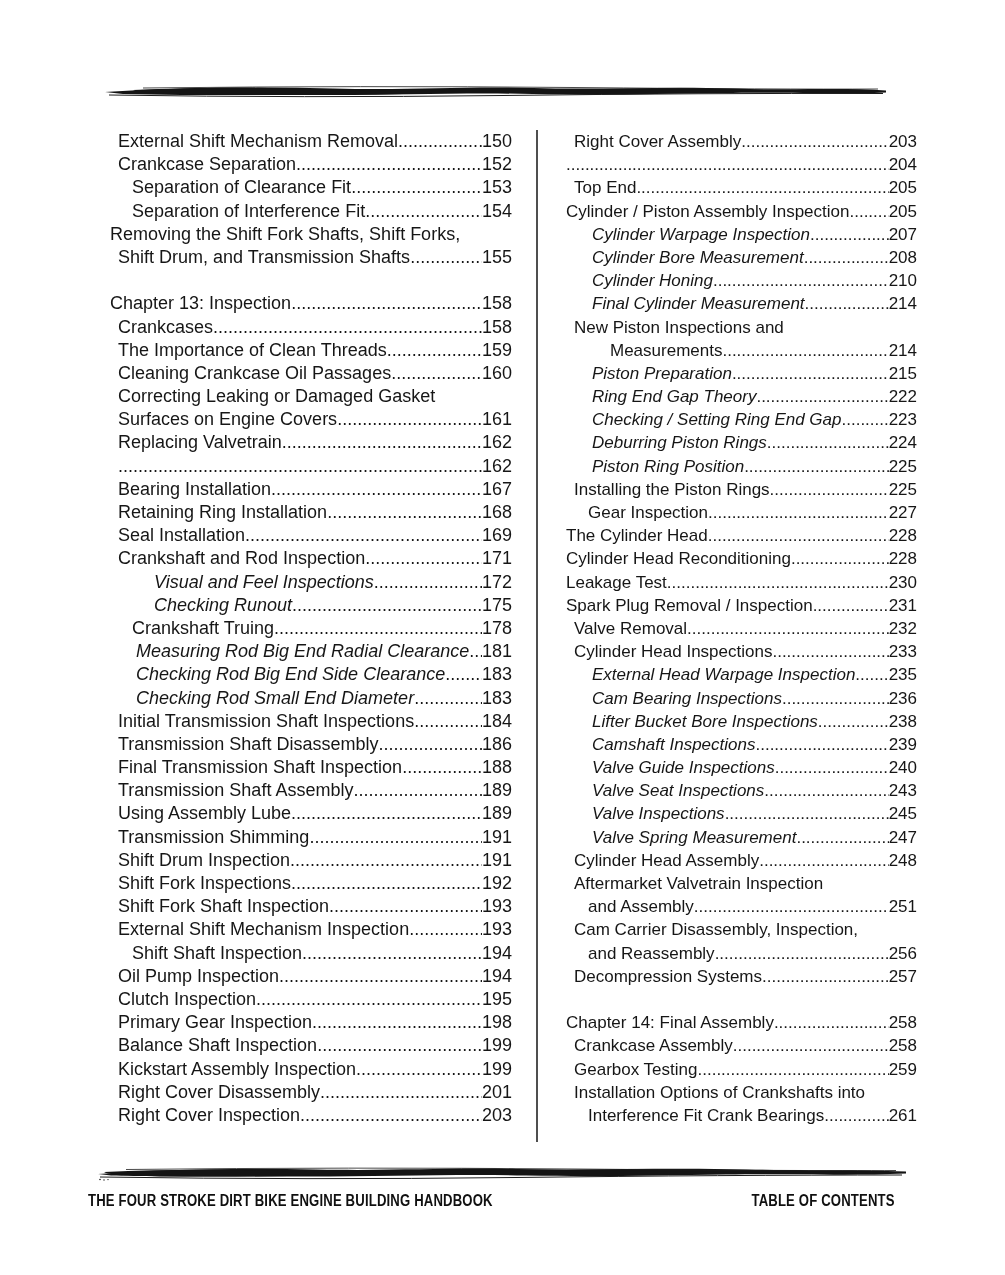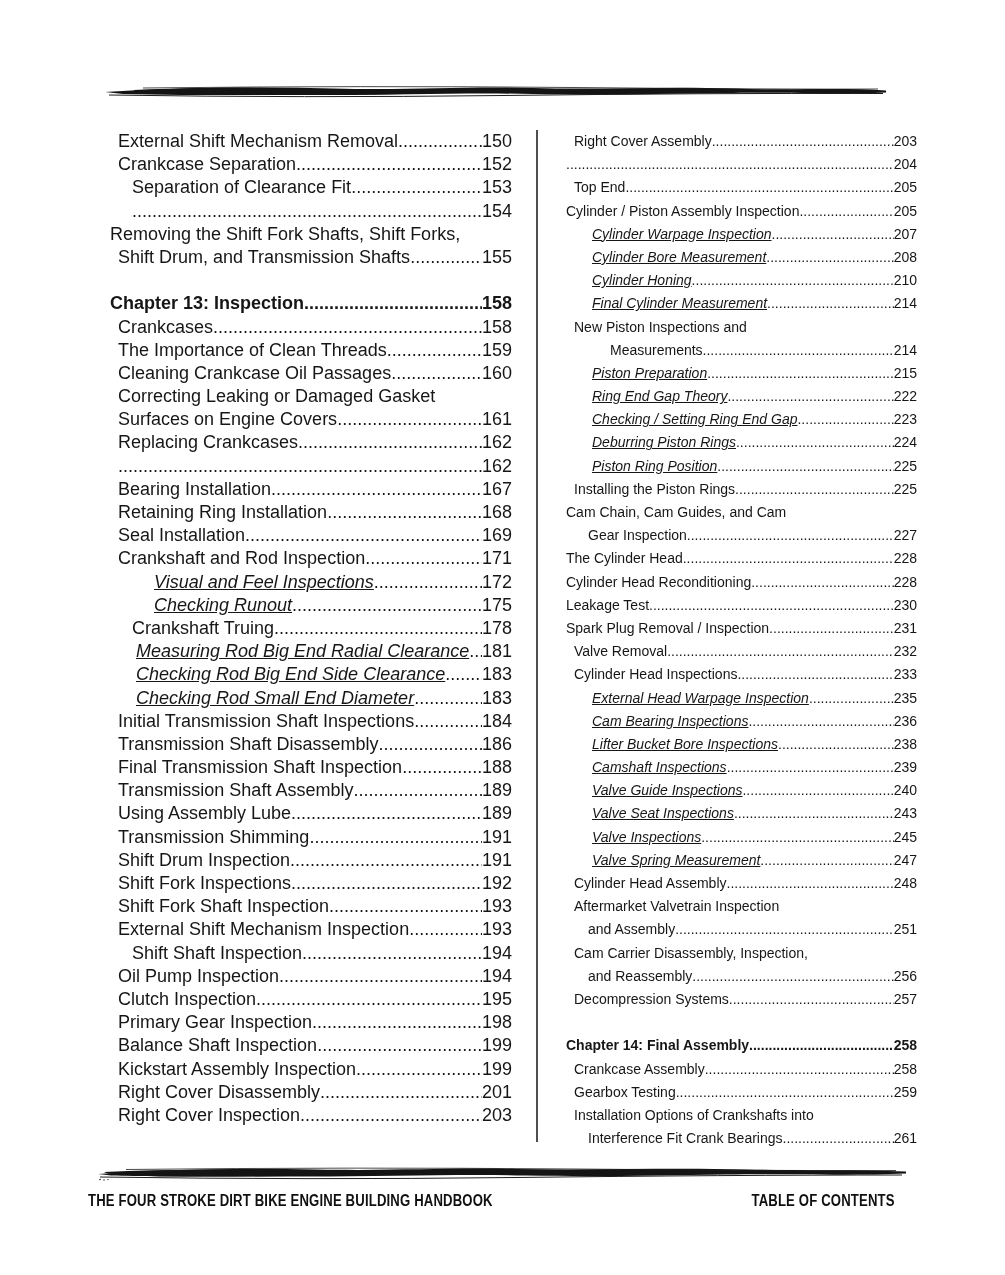--- a/index.html
+++ b/index.html
@@ -14,31 +14,31 @@
   .page { position:absolute; inset:0; }
 
   
   .rule { position:absolute; }
   .rule.top    { left:103px; top:82px;  width:785px; height:20px; }
   .rule.bottom { left:96px;  top:1163px; width:812px; height:21px; }
 
   
   .col { position:absolute; top:130px; }
   .col-left  { left:110px; width:402px; font-size:18px; }
-  .col-right { left:566px; width:351px; font-size:14px; }
+  .col-right { left:566px; width:351px; font-size:17px; }
 
   .divider {
     position:absolute; left:536px; top:130px;
     width:2px; height:1012px; background:#4f4f4f;
   }
 
   .row { display:flex; align-items:baseline; height:23.2px; line-height:23.2px; }
   .row.gap { margin-top:23.2px; }
-  .row.bold { font-weight:700; }
-  .row.italic .label { font-style:italic;text-decoration:underline; }
+  .row.bold { font-weight:400; }
+  .row.italic .label { font-style:italic; }
   .label { white-space:nowrap; }
   .leader { flex:1 1 auto; min-width:0; overflow:hidden; white-space:nowrap; }
   .page-num { white-space:nowrap; }
 
   .ind0 { padding-left:0; }
   .ind1 { padding-left:8px; }
   .ind2 { padding-left:22px; }
   .ind3 { padding-left:26px; }
   .ind4 { padding-left:44px; }
 
@@ -76,20 +76,21 @@
     <span class="label">Crankcase Separation</span>
     <span class="leader">..............................................................................................................</span>
     <span class="page-num">152</span>
   </div>
       <div class="row ind2">
     <span class="label">Separation of Clearance Fit</span>
     <span class="leader">..............................................................................................................</span>
     <span class="page-num">153</span>
   </div>
       <div class="row ind2">
+    <span class="label">Separation of Interference Fit</span>
     <span class="leader">..............................................................................................................</span>
     <span class="page-num">154</span>
   </div>
       <div class="row ind0">
     <span class="label">Removing the Shift Fork Shafts, Shift Forks,</span>
 
   </div>
       <div class="row ind1">
     <span class="label">Shift Drum, and Transmission Shafts</span>
     <span class="leader">..............................................................................................................</span>
@@ -118,21 +119,21 @@
       <div class="row ind1">
     <span class="label">Correcting Leaking or Damaged Gasket</span>
 
   </div>
       <div class="row ind1">
     <span class="label">Surfaces on Engine Covers</span>
     <span class="leader">..............................................................................................................</span>
     <span class="page-num">161</span>
   </div>
       <div class="row ind1">
-    <span class="label">Replacing Crankcases</span>
+    <span class="label">Replacing Valvetrain</span>
     <span class="leader">..............................................................................................................</span>
     <span class="page-num">162</span>
   </div>
       <div class="row ind1">
     <span class="leader">..............................................................................................................</span>
     <span class="page-num">162</span>
   </div>
       <div class="row ind1">
     <span class="label">Bearing Installation</span>
     <span class="leader">..............................................................................................................</span>
@@ -348,24 +349,20 @@
   </div>
       <div class="row ind3 italic">
     <span class="label">Piston Ring Position</span>
     <span class="leader">..............................................................................................................</span>
     <span class="page-num">225</span>
   </div>
       <div class="row ind1">
     <span class="label">Installing the Piston Rings</span>
     <span class="leader">..............................................................................................................</span>
     <span class="page-num">225</span>
-  </div>
-      <div class="row ind0">
-    <span class="label">Cam Chain, Cam Guides, and Cam</span>
-
   </div>
       <div class="row ind2">
     <span class="label">Gear Inspection</span>
     <span class="leader">..............................................................................................................</span>
     <span class="page-num">227</span>
   </div>
       <div class="row ind0">
     <span class="label">The Cylinder Head</span>
     <span class="leader">..............................................................................................................</span>
     <span class="page-num">228</span>

